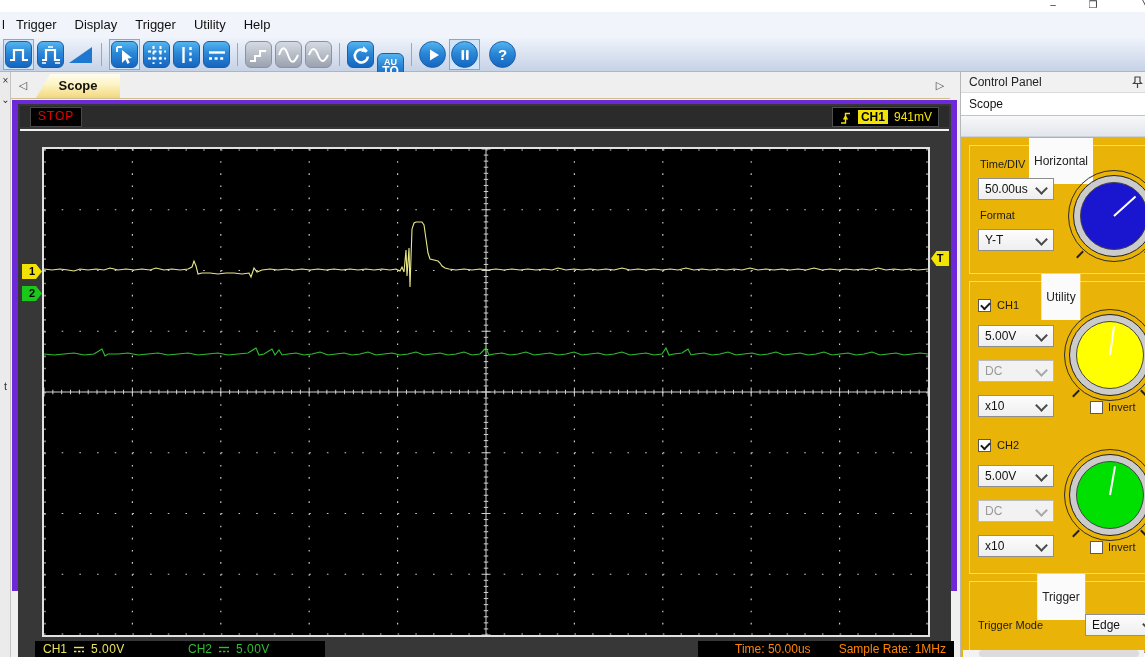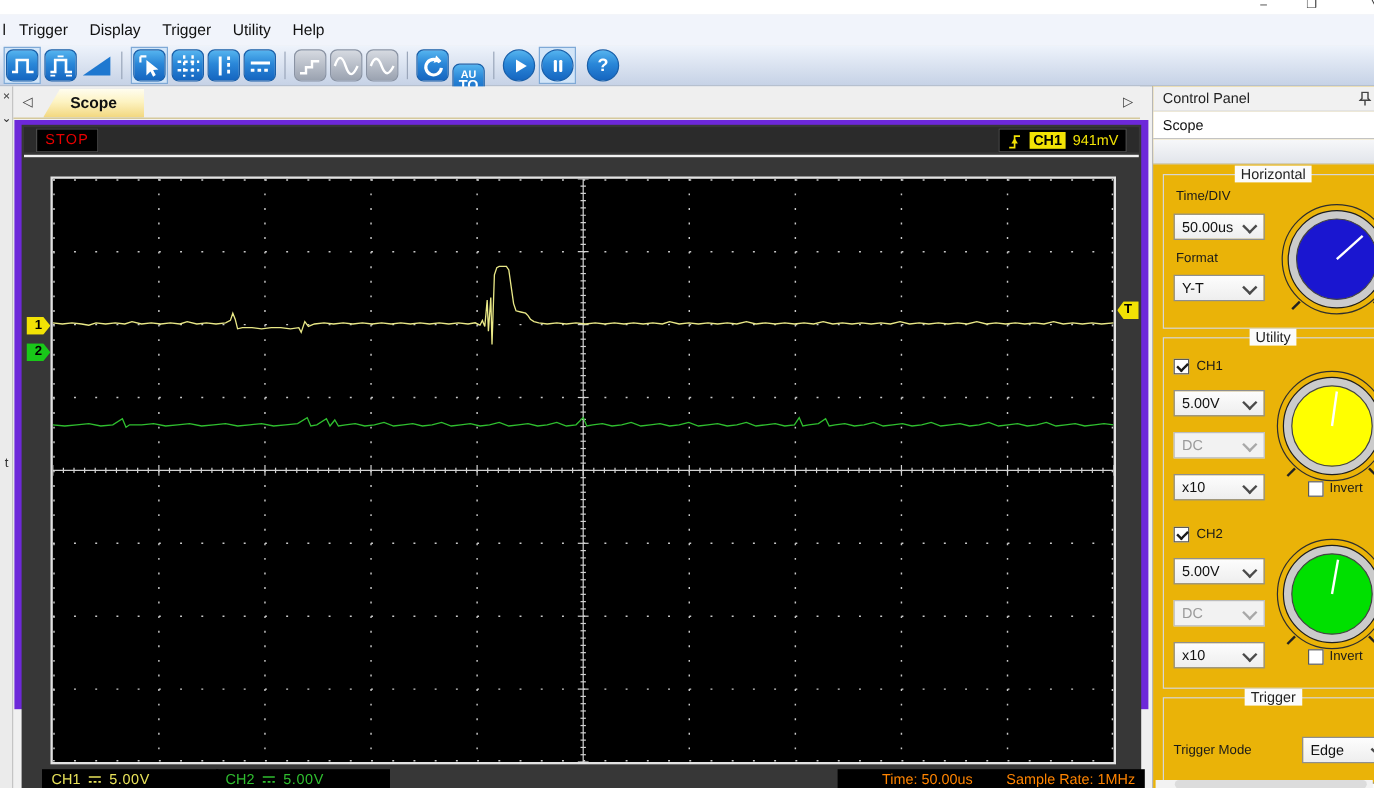--- a/index.html
+++ b/index.html
@@ -48,21 +48,21 @@
   .sbox{top:537px;height:16px;background:#000;font-size:12px;display:flex;align-items:center;gap:6px;padding:0 8px;}
   .sbox .v{letter-spacing:.5px;}
   
   #panel{left:960px;top:72px;width:185px;height:585px;background:#eab308;border-left:1px solid #b7b7b7;box-sizing:border-box;}
   #panel-header{left:0;top:0;width:185px;height:21px;background:#f1f1f1;border-bottom:1px solid #dadada;
       font-size:12px;line-height:20px;padding-left:8px;box-sizing:border-box;color:#222;}
   #panel-selector{left:0;top:21px;width:185px;height:23px;background:#ffffff;border-bottom:1px solid #c3c3c3;
       font-size:12px;line-height:22px;padding-left:8px;box-sizing:border-box;}
   #panel-strip{left:0;top:44px;width:185px;height:20px;background:linear-gradient(180deg,#f7f8fa,#e2e5eb);border-bottom:1px solid #ccd1d9;}
   .grp{position:absolute;left:8px;width:182px;border:1px solid #d6d6d6;}
-  .grp-label{position:absolute;top:-8px;left:50%;transform:translateX(-50%);background:#fbfbfb;padding:0 5px;font-size:12px;color:#222;}
+  .grp-label{position:absolute;top:-8px;left:50%;transform:translateX(-50%);background:#fbfbfb;padding:16px 5px;font-size:12px;color:#222;}
   .lbl{position:absolute;font-size:11px;color:#1a1a1a;}
   .select{position:absolute;width:76px;height:22px;box-sizing:border-box;border:1px solid #8f8f8f;
       background:linear-gradient(180deg,#fdfdfd,#eeeeee);font-size:12px;line-height:20px;padding-left:6px;color:#111;}
   .select .chev{position:absolute;right:7px;top:5px;width:7px;height:7px;border-left:2px solid #4a4a4a;border-bottom:2px solid #4a4a4a;transform:rotate(-45deg);}
   .select.disabled{color:#9a9a9a;border-color:#bcbcbc;background:#f2f2f2;}
   .select.disabled .chev{border-color:#a8a8a8;}
   .cb{position:absolute;width:13px;height:13px;background:#fff;border:1px solid #5a5a5a;box-sizing:border-box;}
   .cb.checked::after{content:"";position:absolute;left:2px;top:2px;width:7px;height:4px;
       border-left:2px solid #1b1b1b;border-bottom:2px solid #1b1b1b;transform:rotate(-45deg);}
   .knob{position:absolute;width:96px;height:96px;}

